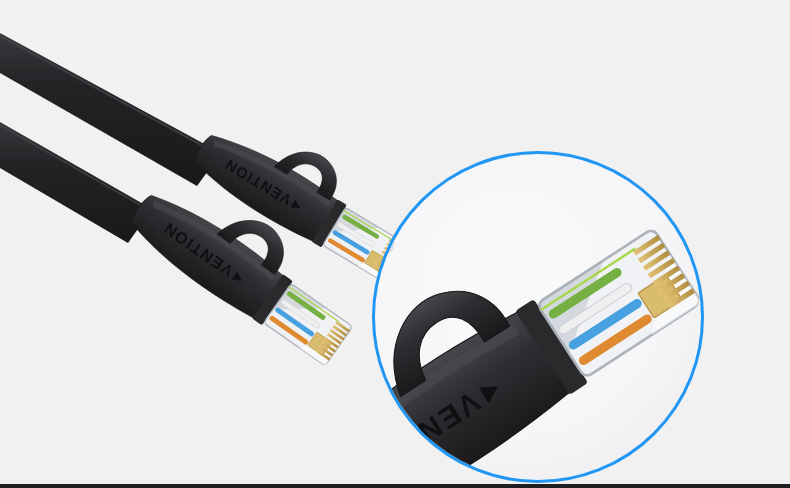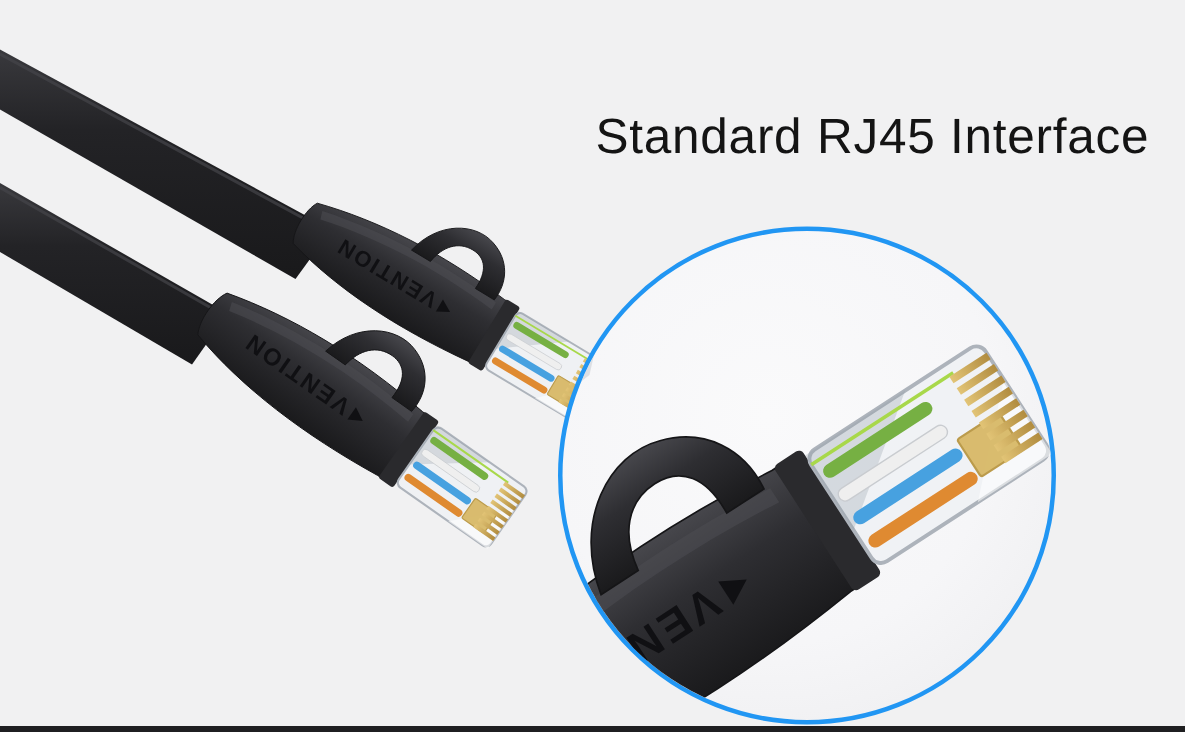--- a/index.html
+++ b/index.html
@@ -136,21 +136,20 @@
     <g>
       <polygon points="0,122 152,209 128,243 0,168" fill="url(#cableGrad)"></polygon>
       <line x1="0" y1="125" x2="149" y2="210" stroke="#45454a" stroke-width="2" opacity="0.7"></line>
     </g>
 
     <use href="#connector-def" transform="translate(327,222) rotate(31) scale(0.92)"></use>
 
     <use href="#connector-def" transform="translate(270,298) rotate(35) scale(1.0)"></use>
   </svg>
 
-  <h1 class="headline">Standard RJ45 Interface</h1>
 
   <div class="magnifier">
     <svg width="326" height="326" viewBox="0 0 326 326">
 
       <polygon points="0,46 26,60 18,96 0,110" fill="#c9ccd1" opacity="0.55"></polygon>
       <use href="#connector-def" transform="translate(172,196) rotate(-33) scale(1.85)"></use>
     </svg>
   </div>
 
   <div class="bottom-bar"></div>

